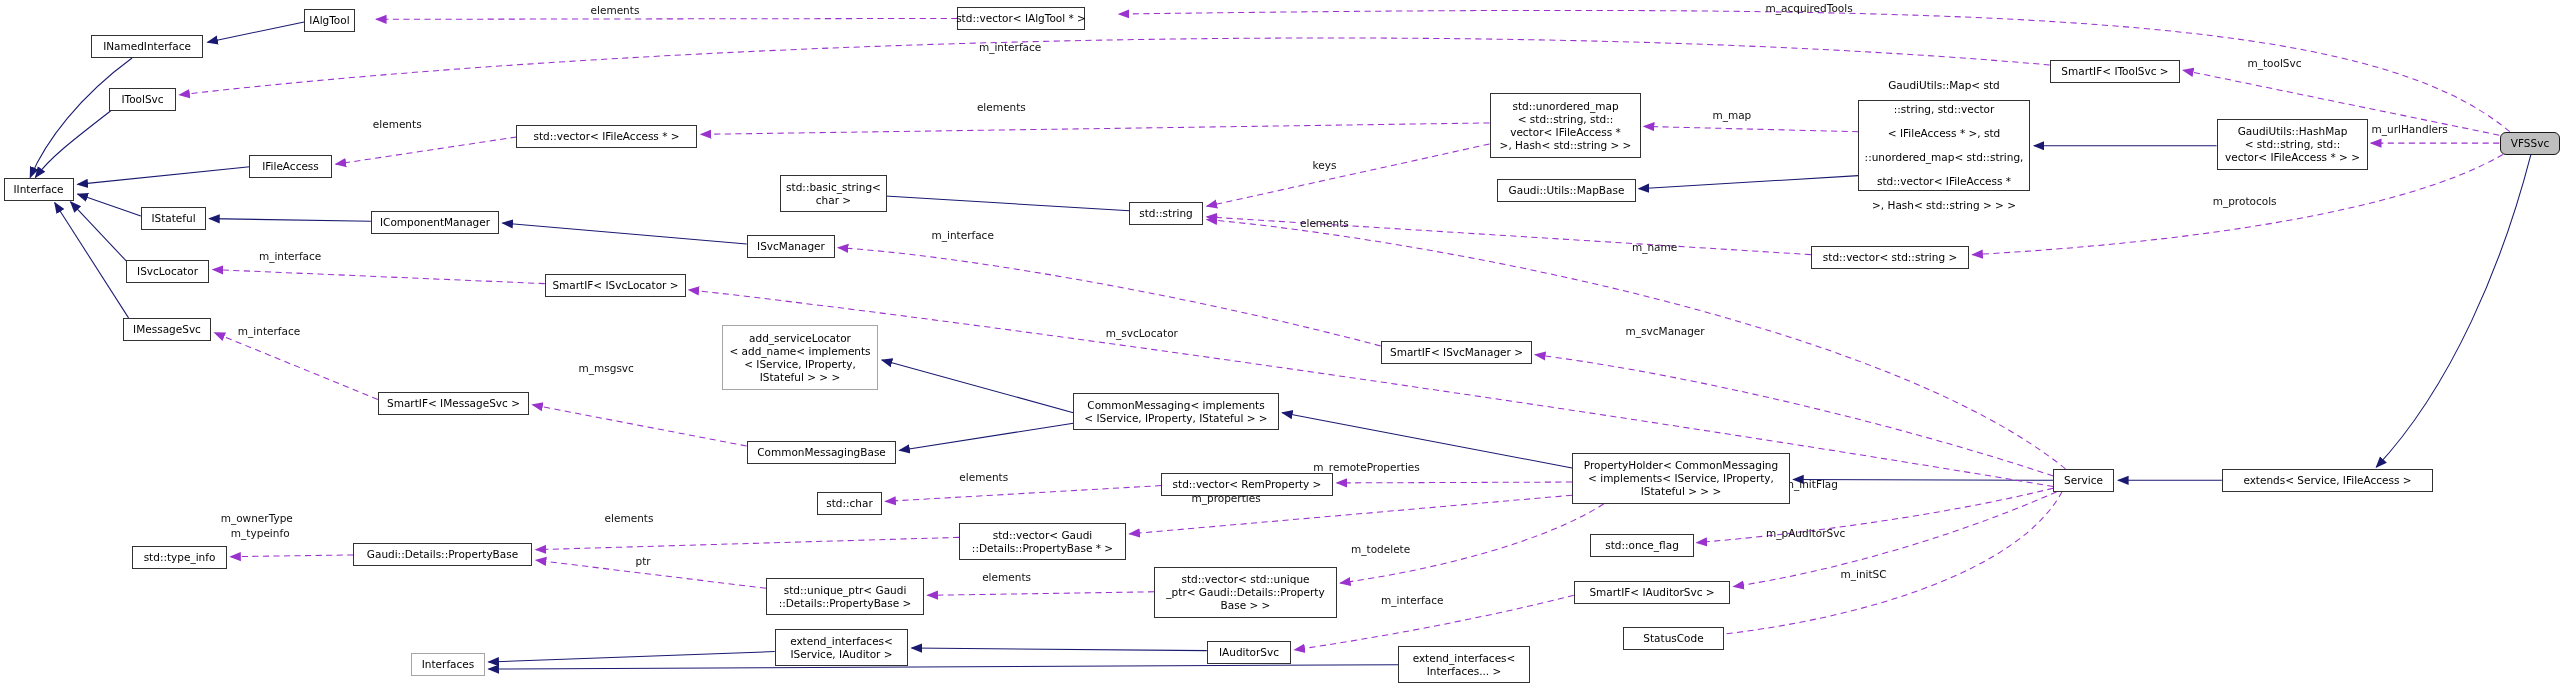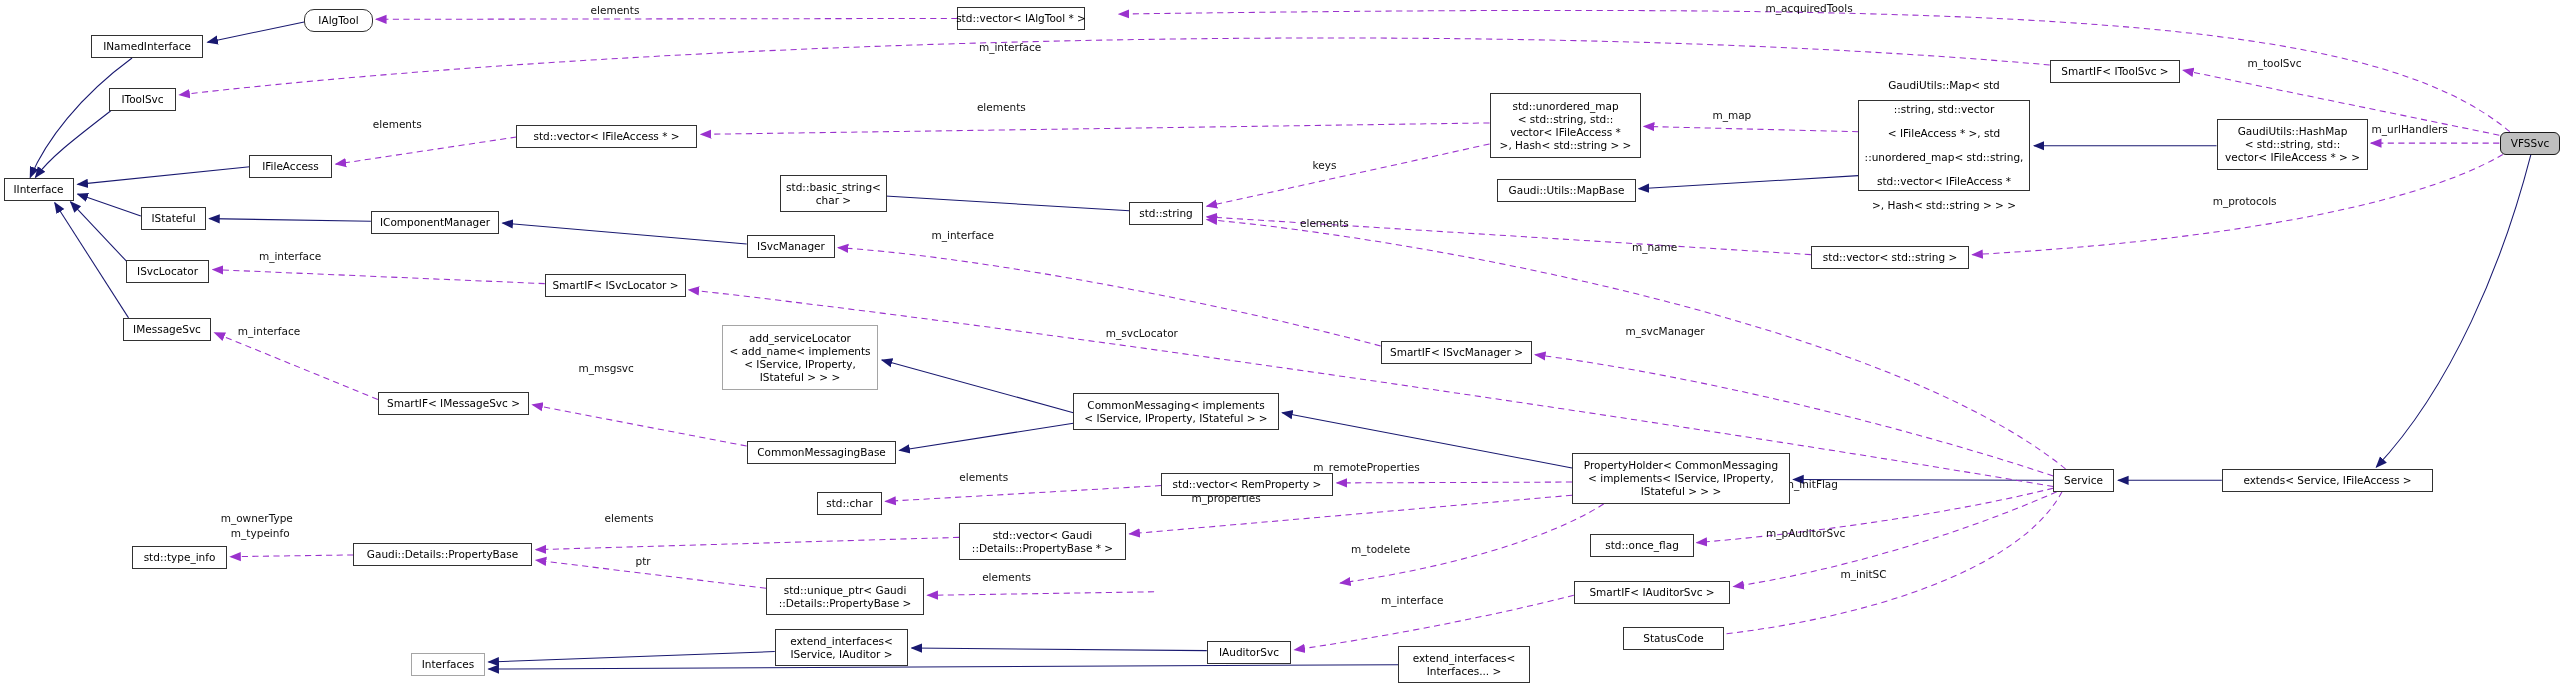--- a/index.html
+++ b/index.html
@@ -112,21 +112,21 @@
       <text x="1608" y="688" class="edge-label">m_interface</text>
       <path d="M2352,534 C2150,370 1620,272 1374,250" class="edge dashed" marker-end="url(#arr-d)"></path>
       <text x="1884" y="286" class="edge-label">m_name</text>
     </svg>
 <div class="node normal" style="left: 3.5px; top: 178px; width: 70px; height: 23px;">
       <div class="nl">IInterface</div>
     </div>
     <div class="node normal" style="left: 91px; top: 35px; width: 112px; height: 23px;">
       <div class="nl">INamedInterface</div>
     </div>
-    <div class="node normal" style="left: 304px; top: 8.8px; width: 69px; height: 23px; border-radius: 10px;">
+    <div class="node normal" style="left: 304px; top: 8.8px; width: 51px; height: 23px;">
       <div class="nl">IAlgTool</div>
     </div>
     <div class="node normal" style="left: 109px; top: 88px; width: 67px; height: 23px;">
       <div class="nl">IToolSvc</div>
     </div>
     <div class="node normal" style="left: 249px; top: 155px; width: 83px; height: 23px;">
       <div class="nl">IFileAccess</div>
     </div>
     <div class="node normal" style="left: 141px; top: 207px; width: 65px; height: 23px;">
       <div class="nl">IStateful</div>
@@ -242,20 +242,25 @@
       <div class="nl">Gaudi::Details::PropertyBase</div>
     </div>
     <div class="node normal" style="left: 959px; top: 523px; width: 167px; height: 37px;">
       <div class="nl">std::vector&lt; Gaudi</div>
       <div class="nl">::Details::PropertyBase * &gt;</div>
     </div>
     <div class="node normal" style="left: 766px; top: 578px; width: 158px; height: 37px;">
       <div class="nl">std::unique_ptr&lt; Gaudi</div>
       <div class="nl">::Details::PropertyBase &gt;</div>
     </div>
+    <div class="node normal" style="left: 1154px; top: 567px; width: 183px; height: 51px;">
+      <div class="nl">std::vector&lt; std::unique</div>
+      <div class="nl">_ptr&lt; Gaudi::Details::Property</div>
+      <div class="nl">Base &gt; &gt;</div>
+    </div>
     <div class="node normal" style="left: 775px; top: 629px; width: 133px; height: 37px;">
       <div class="nl">extend_interfaces&lt;</div>
       <div class="nl">IService, IAuditor &gt;</div>
     </div>
     <div class="node normal" style="left: 1207px; top: 641px; width: 84px; height: 23px;">
       <div class="nl">IAuditorSvc</div>
     </div>
     <div class="node gray" style="left: 411px; top: 653px; width: 74px; height: 23px;">
       <div class="nl">Interfaces</div>
     </div>

